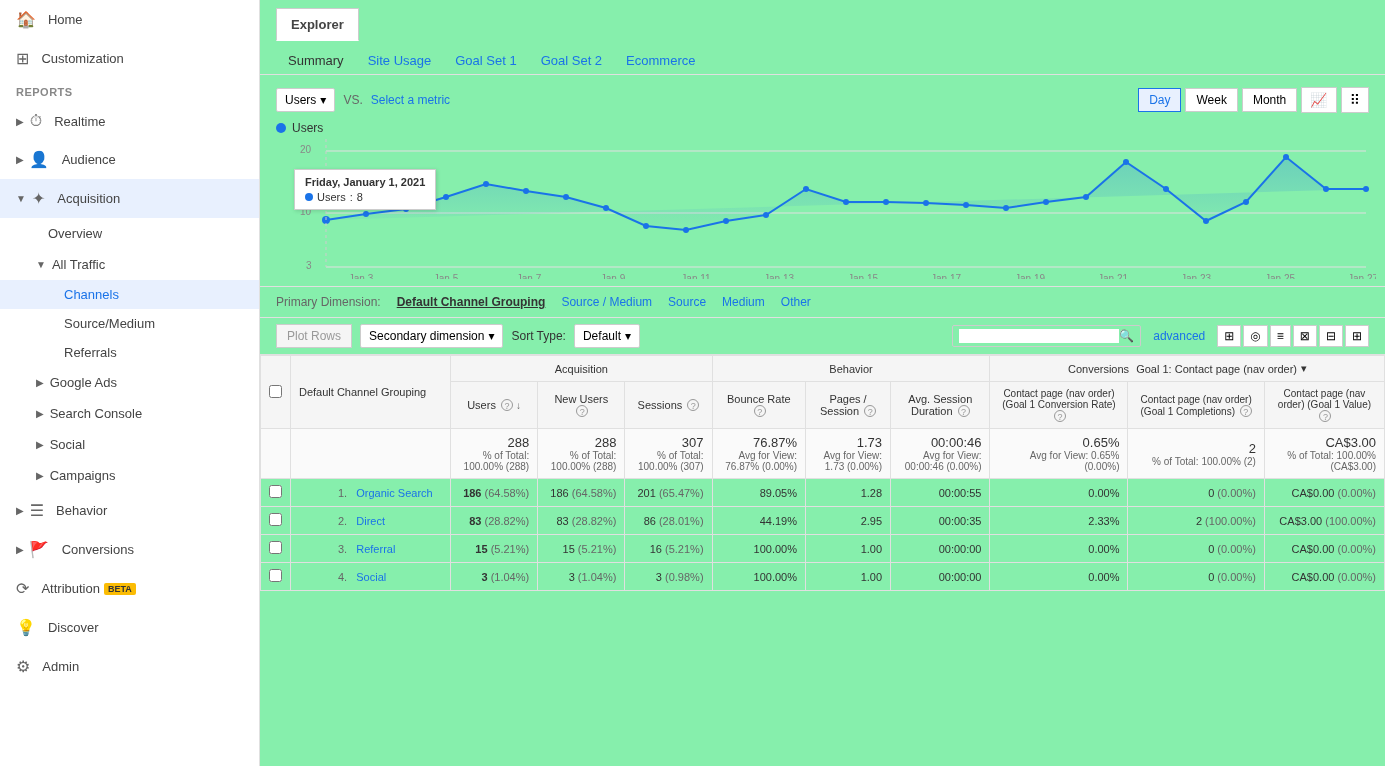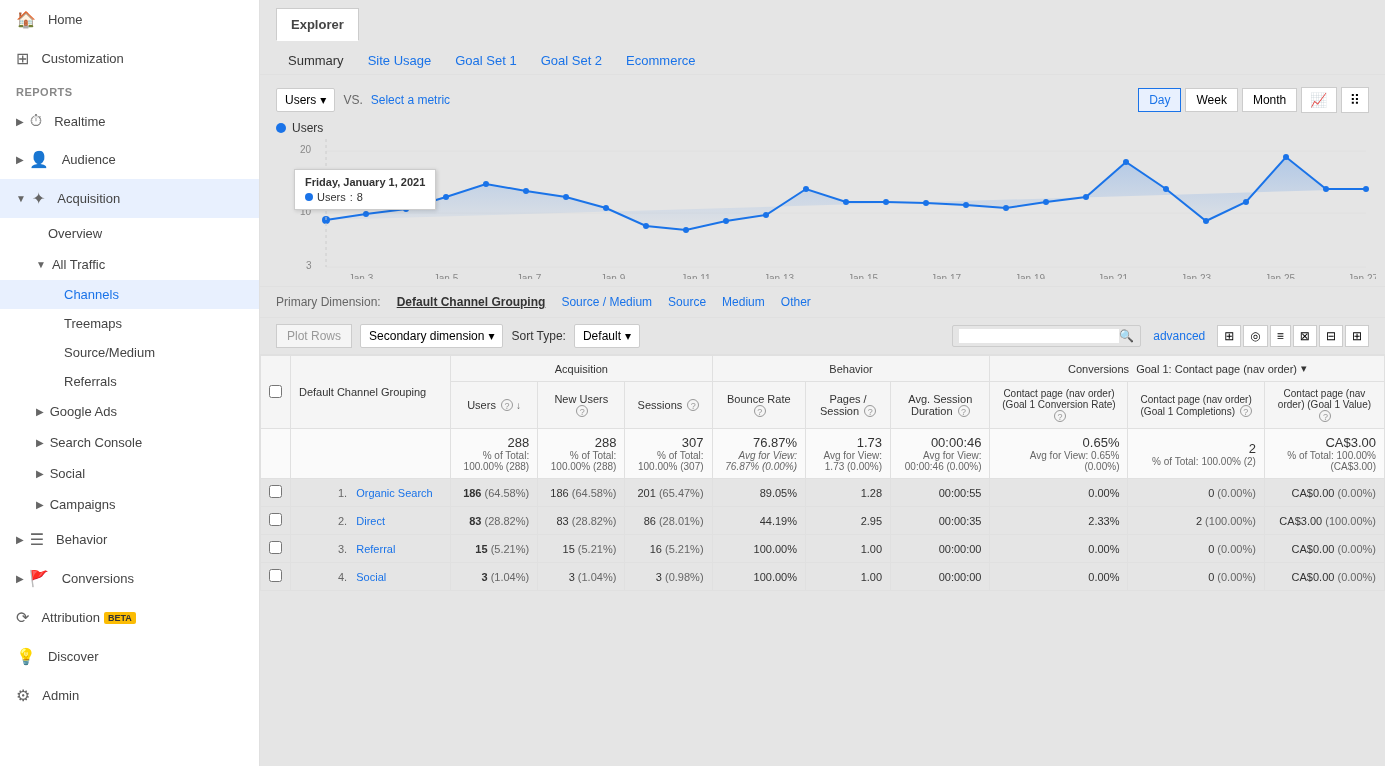--- a/index.html
+++ b/index.html
@@ -59,21 +59,21 @@
       margin-left: 4px;
       font-weight: bold;
     }
 
     
     #main {
       flex: 1;
       display: flex;
       flex-direction: column;
       overflow: hidden;
-      background: #e5e5e5;
+      background: #86efac;
     }
 
     
     .explorer-header {
       padding: 8px 16px 0;
       border-bottom: 1px solid #e0e0e0;
     }
     .explorer-tab {
       display: inline-block;
       padding: 8px 14px;
@@ -331,23 +331,20 @@
 
   <div class="sidebar-sub-item" style="padding-left:36px;">
     <span class="expand-arrow">▼</span>
     <span>All Traffic</span>
   </div>
 
   <div class="sidebar-sub-sub-item active">
     <span>Channels</span>
   </div>
 
-  <div class="sidebar-sub-sub-item">
-    <span>Treemaps</span>
-  </div>
 
   <div class="sidebar-sub-sub-item">
     <span>Source/Medium</span>
   </div>
 
   <div class="sidebar-sub-sub-item">
     <span>Referrals</span>
   </div>
 
   <div class="sidebar-sub-item" style="padding-left:36px;">
@@ -623,21 +620,21 @@
           <td>
             <div style="font-size:13px;">288</div>
             <div style="font-size:10px;color:#666;">% of Total: 100.00% (288)</div>
           </td>
           <td>
             <div style="font-size:13px;">307</div>
             <div style="font-size:10px;color:#666;">% of Total: 100.00% (307)</div>
           </td>
           <td>
             <div style="font-size:13px;">76.87%</div>
-            <div style="font-size:10px;color:#666;font-style:italic;">Avg for View: 76.87% (0.00%)</div>
+            <div style="font-size:10px;color:#666;">Avg for View: 76.87% (0.00%)</div>
           </td>
           <td>
             <div style="font-size:13px;">1.73</div>
             <div style="font-size:10px;color:#666;">Avg for View: 1.73 (0.00%)</div>
           </td>
           <td>
             <div style="font-size:13px;">00:00:46</div>
             <div style="font-size:10px;color:#666;">Avg for View: 00:00:46 (0.00%)</div>
           </td>
           <td>

